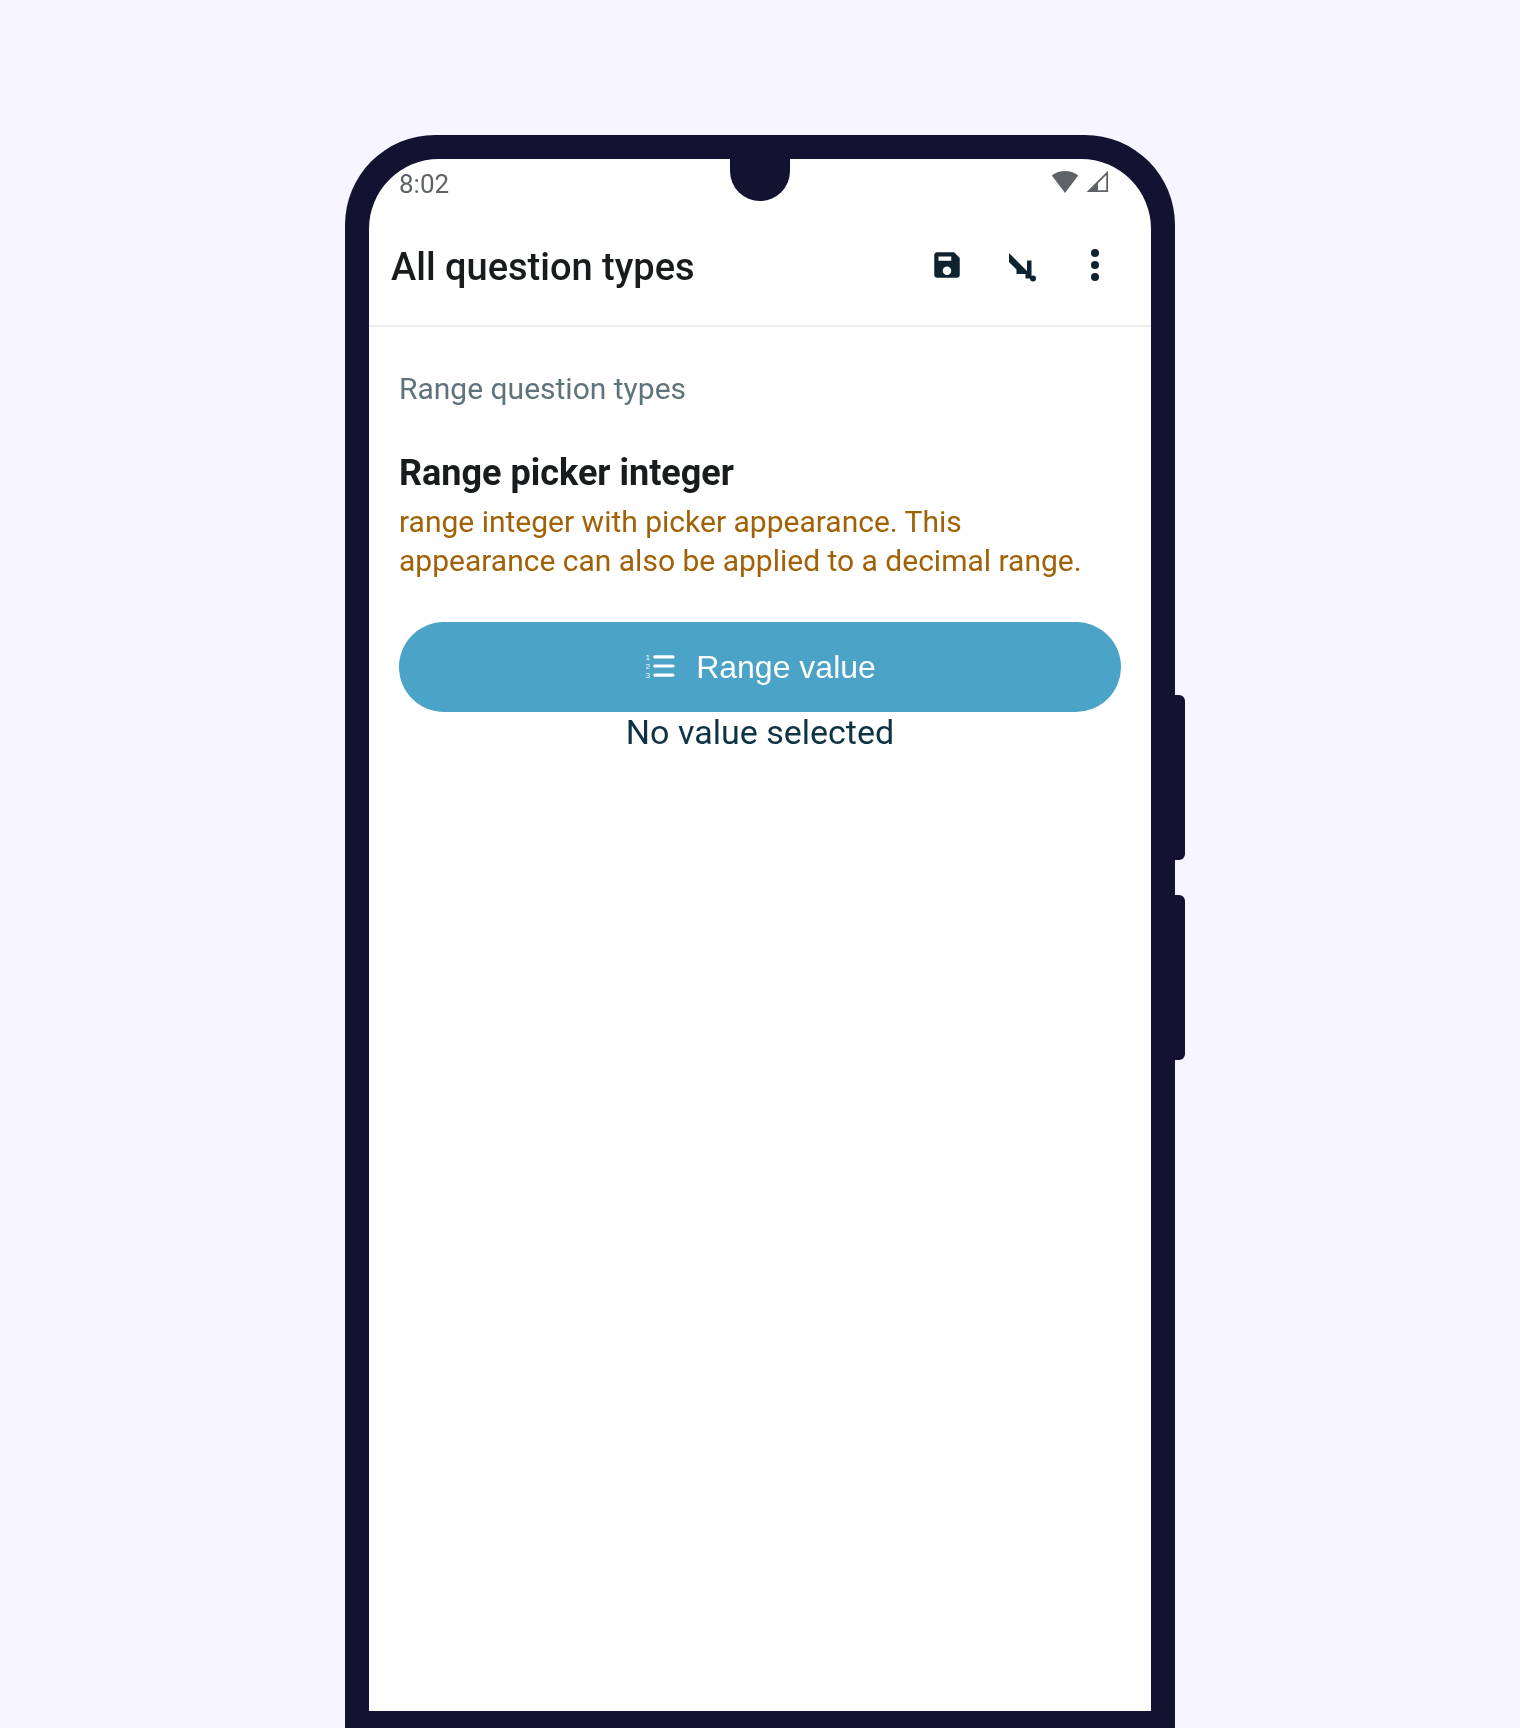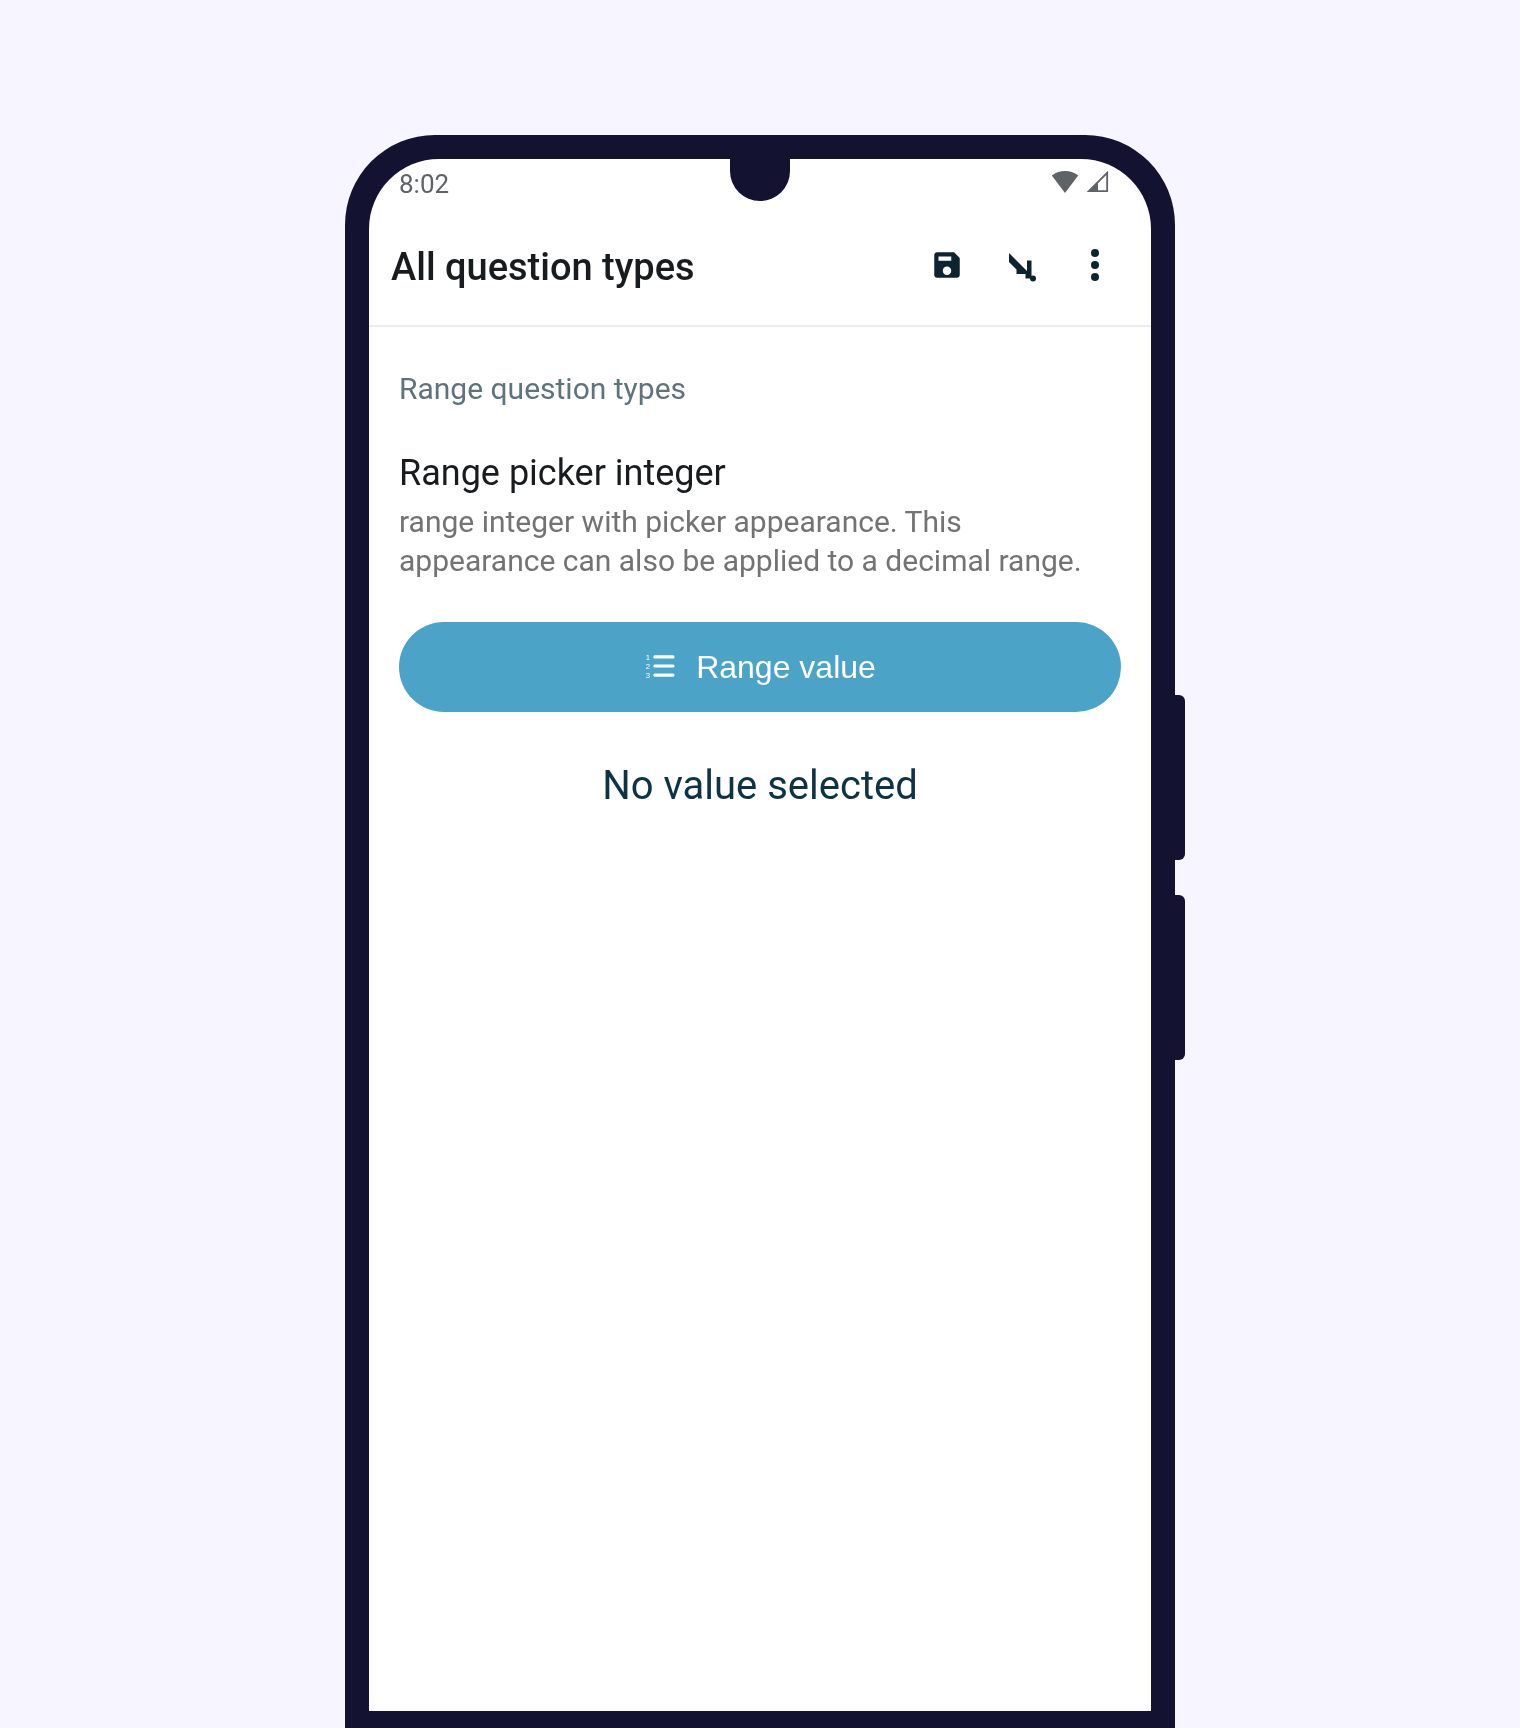--- a/index.html
+++ b/index.html
@@ -81,48 +81,47 @@
   }
   .divider { height: 2px; background: #eceeee; }
   .content { padding: 44px 30px; }
   .group-label {
     font-size: 30px;
     color: #5f737d;
     margin-bottom: 46px;
   }
   .q-title {
     font-size: 36px;
-    font-weight: 400;
+    font-weight: 700;
     color: #191c1e;
     margin-bottom: 8px;
   }
   .q-desc {
     font-size: 30px;
-    color: #737373;
+    color: #a16207;
     line-height: 1.3;
     margin-bottom: 42px;
   }
   .select-btn {
     width: 100%;
     height: 90px;
     background: #4ba3c7;
     border: none;
     border-radius: 45px;
     display: flex;
     align-items: center;
     justify-content: center;
     gap: 20px;
     cursor: pointer;
   }
   .select-btn-label { color: #fff; font-size: 32px; }
   .no-value {
     text-align: center;
-    font-size: 40px;
+    font-size: 34px;
     color: #0d3344;
-    margin-top: 50px;
   }
 </style>
 </head>
 <body>
 
 <div class="phone">
   <div class="side-btn sb1"></div>
   <div class="side-btn sb2"></div>
   <div class="screen">
     <div class="notch"></div>

